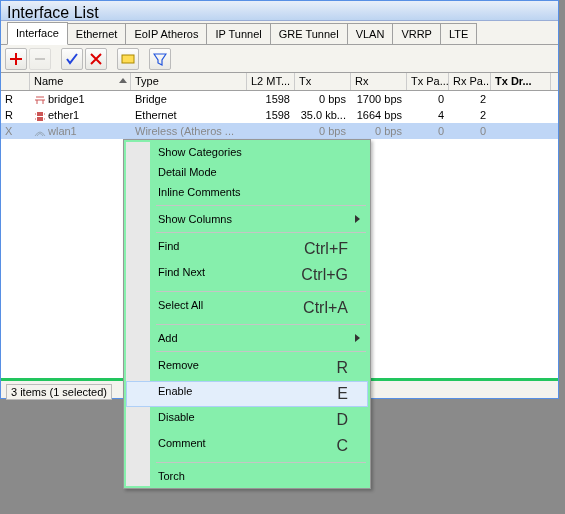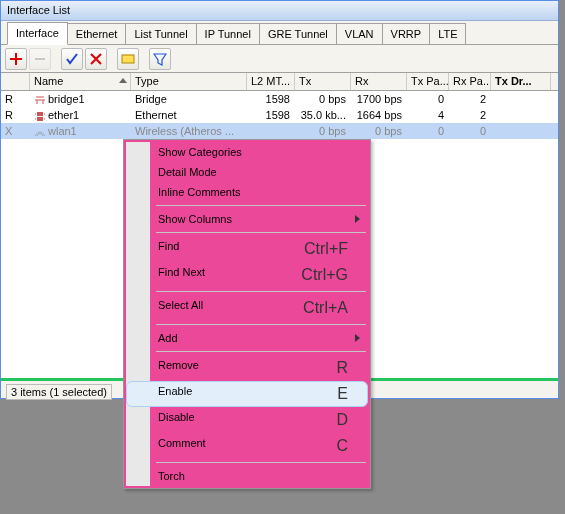--- a/index.html
+++ b/index.html
@@ -1,40 +1,40 @@
 <!DOCTYPE html>
 <html><head>
 <meta charset="utf-8">
 <style>
 * { box-sizing: border-box; margin: 0; padding: 0; font-family: Tahoma, Arial, sans-serif; font-size: 11px; }
 body { background: #8a8a8a; width: 565px; height: 514px; overflow: hidden; }
 .window { position: absolute; top: 0; left: 0; width: 559px; height: 399px; border: 1px solid #578fe4; background: #fff; }
-.titlebar { background: linear-gradient(#e8eff9, #bdd4f1); height: 20px; padding: 3px 6px; color: #000; font-size: 11px; border-bottom: 1px solid #99add6; }
+.titlebar { background: linear-gradient(#e8eff9, #bdd4f1); height: 20px; padding: 3px 6px; color: #000; font-size: 16px; border-bottom: 1px solid #99add6; }
 .tabs { display: flex; background: #f4f3ee; border-bottom: 1px solid #a0a0a0; height: 24px; align-items: flex-end; padding-left: 6px; }
 .tab { padding: 4px 8px; border: 1px solid #a0a0a0; border-bottom: none; background: #f4f3ee; margin-right: -1px; cursor: pointer; position: relative; }
 .tab.active { background: #fff; z-index: 2; border-bottom: 1px solid #fff; margin-bottom: -1px; padding-bottom: 5px; }
 .toolbar { display: flex; align-items: center; padding: 3px 4px; background: #f4f3ee; border-bottom: 1px solid #a0a0a0; height: 28px; gap: 2px; }
 .tb-btn { width: 22px; height: 22px; border: 1px solid #bbb; background: linear-gradient(#fdfdfd,#e9e9e4); display: flex; align-items: center; justify-content: center; cursor: pointer; border-radius: 2px; }
 .tb-btn.disabled { opacity: .4; }
 .tb-sep { width: 6px; }
 .table-wrap { position: relative; }
 .th-row { display: flex; background: #f4f3ee; border-bottom: 1px solid #a0a0a0; height: 18px; }
 .th { border-right: 1px solid #ccc; padding: 2px 4px; font-size: 11px; white-space: nowrap; overflow: hidden; position: relative; }
 .th .tri { position: absolute; right: 3px; top: 5px; width: 0; height: 0; border-left: 4px solid transparent; border-right: 4px solid transparent; border-bottom: 5px solid #666; }
 .td-row { display: flex; height: 16px; align-items: center; }
 .td { border-right: 1px solid transparent; padding: 0 4px; font-size: 11px; white-space: nowrap; overflow: hidden; }
 .td.num { text-align: right; }
 .sel-row { background: #bfd6f6; color: #888; }
 .icon-sm { display: inline-block; width: 12px; height: 10px; margin-right: 2px; vertical-align: middle; }
 .statusbar { position: absolute; bottom: 0; left: 0; right: 0; height: 20px; background: #f4f3ee; border-top: 3px solid #22c55e; padding: 3px 5px; }
 .status-box { border: 1px solid #bbb; padding: 1px 4px; display: inline-block; background: #f4f3ee; }
-.context-menu { position: absolute; top: 139px; left: 123px; width: 248px; background: #ec4899; border: 1px solid #979797; box-shadow: 2px 2px 3px rgba(0,0,0,.25); padding: 2px; }
+.context-menu { position: absolute; top: 139px; left: 123px; width: 248px; background: #86efac; border: 1px solid #979797; box-shadow: 2px 2px 3px rgba(0,0,0,.25); padding: 2px; }
 .cm-gutter { position: absolute; top: 2px; bottom: 2px; left: 2px; width: 24px; background: #e8e8e8; }
 .cm-item { position: relative; padding: 4px 20px 4px 32px; font-size: 12px; cursor: default; display: flex; justify-content: space-between; }
-.cm-item.hover { background: #e3eefb; border: 1px solid #aecff7; border-radius: 6px; padding: 3px 19px 3px 31px; }
+.cm-item.hover { background: #e3eefb; border: 1px solid #aecff7; border-radius: 0; padding: 3px 19px 3px 31px; }
 .cm-sep { height: 1px; background: #c5c5c5; margin: 3px 2px 3px 30px; }
 .cm-arrow { position: absolute; right: 8px; top: 6px; width: 0; height: 0; border-top: 4px solid transparent; border-bottom: 4px solid transparent; border-left: 5px solid #333; }
 .cm-shortcut { color: #333; font-size: 16px; }
 .col-flag { width: 29px; }
 .col-name { width: 101px; }
 .col-type { width: 116px; }
 .col-l2 { width: 48px; }
 .col-tx { width: 56px; }
 .col-rx { width: 56px; }
 .col-txp { width: 42px; }
@@ -44,21 +44,21 @@
 </style>
 </head>
 <body>
 
 <div class="window">
   <div class="titlebar">Interface List</div>
 
   <div class="tabs">
     <div class="tab active">Interface</div>
     <div class="tab">Ethernet</div>
-    <div class="tab">List Tunnel</div>
+    <div class="tab">EoIP Atheros</div>
     <div class="tab">IP Tunnel</div>
     <div class="tab">GRE Tunnel</div>
     <div class="tab">VLAN</div>
     <div class="tab">VRRP</div>
     <div class="tab">LTE</div>
   </div>
 
   <div class="toolbar">
     <div class="tb-btn">
         <svg width="14" height="14">

